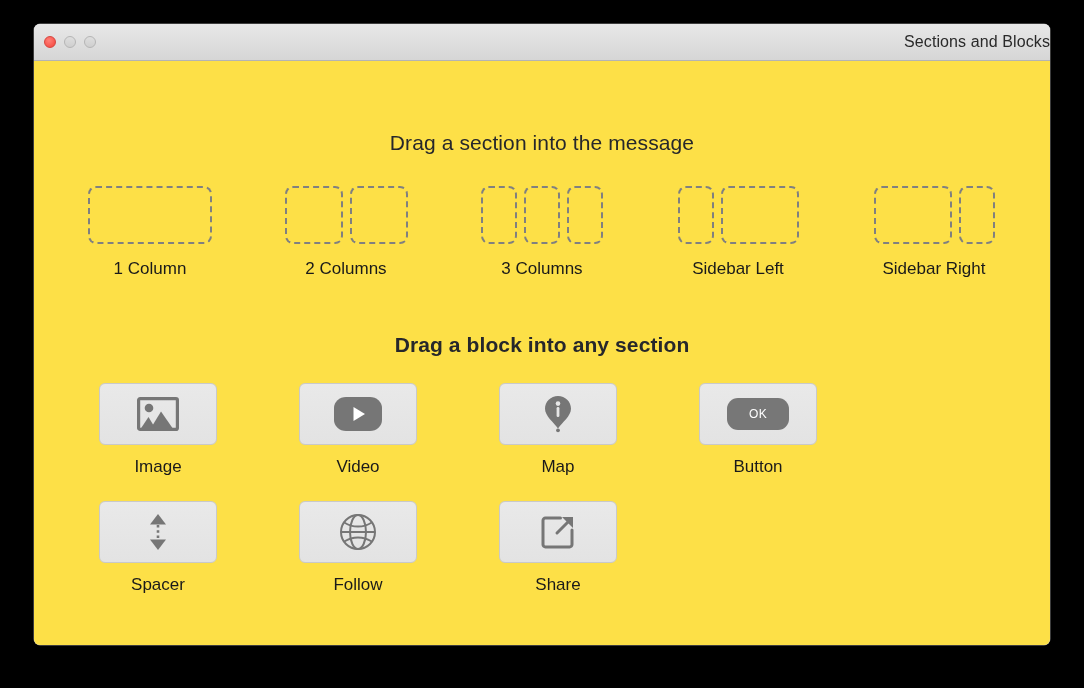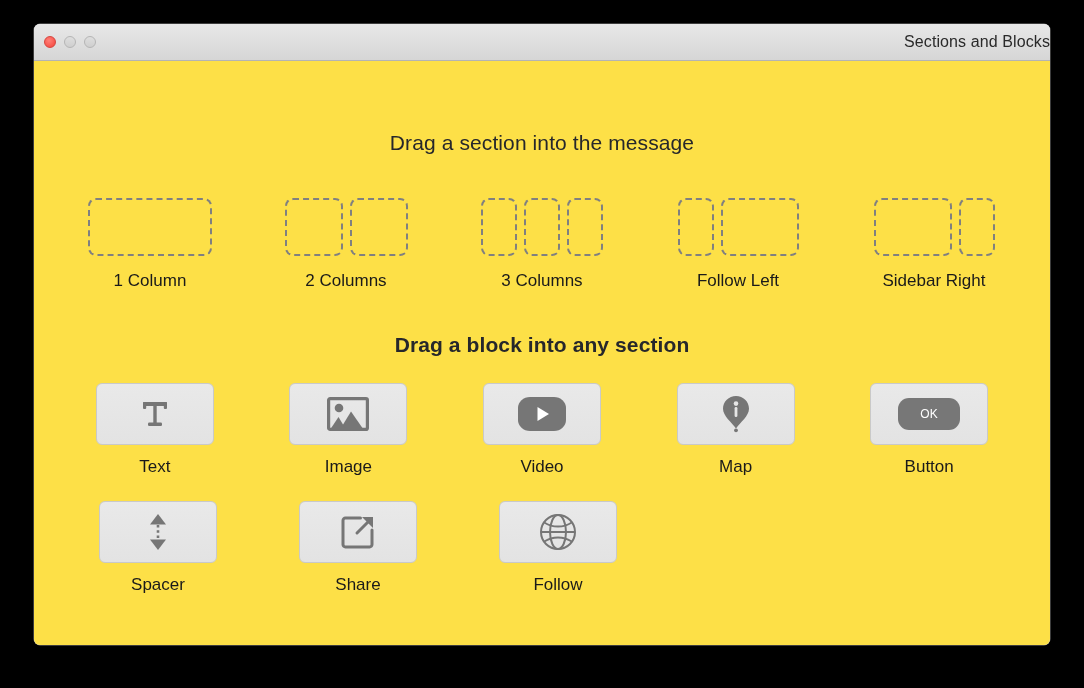--- a/index.html
+++ b/index.html
@@ -77,21 +77,21 @@
     font-size: 21px;
     color: #26272b;
     letter-spacing: 0.1px;
   }
   #heading-sections { position: absolute; top: 70px; left: 0; right: 0; }
   #heading-blocks   { position: absolute; top: 272px; left: 0; right: 0; font-weight: bold; }
 
   
   #sections-row {
     position: absolute;
-    top: 134px;
+    top: 122px;
     left: 24px;
     right: 24px;
     display: flex;
     justify-content: space-between;
   }
   .section-item {
     width: 184px;
     display: flex;
     flex-direction: column;
     align-items: center;
@@ -215,55 +215,39 @@
           <div class="dash-box w-third"></div>
         </div>
         <div class="item-label">3 Columns</div>
       </div>
 
       <div class="section-item">
         <div class="section-preview">
           <div class="dash-box w-narrow"></div>
           <div class="dash-box w-wide"></div>
         </div>
-        <div class="item-label">Follow Left</div>
+        <div class="item-label">Sidebar Left</div>
       </div>
 
       <div class="section-item">
         <div class="section-preview">
           <div class="dash-box w-wide"></div>
           <div class="dash-box w-narrow"></div>
         </div>
         <div class="item-label">Sidebar Right</div>
       </div>
 
     </div>
 
     <div class="heading" id="heading-blocks">Drag a block into any section</div>
 
     <div id="blocks-grid">
 
       <div class="blocks-row">
 
-        <div class="block-item">
-          <div class="block-tile">
-            <span>
-              <svg class="icon-svg" width="34" height="34" viewBox="0 0 34 34">
-                <g fill="#767676">
-                  <rect x="5" y="5" width="24" height="4" rx="1"></rect>
-                  <rect x="5" y="5" width="3.2" height="7" rx="1"></rect>
-                  <rect x="25.8" y="5" width="3.2" height="7" rx="1"></rect>
-                  <rect x="15.3" y="7" width="3.4" height="20" rx="0.6"></rect>
-                  <rect x="10" y="25.5" width="14" height="3.4" rx="1.2"></rect>
-                </g>
-              </svg>
-            </span>
-          </div>
-          <div class="block-label">Text</div>
-        </div>
 
         <div class="block-item">
           <div class="block-tile">
             <span>
               <svg class="icon-svg" width="42" height="34" viewBox="0 0 42 34">
                 <rect x="1.6" y="1.6" width="38.8" height="30.8" rx="1.5" fill="none" stroke="#767676" stroke-width="3.2"></rect>
                 <circle cx="12" cy="11" r="4.3" fill="#767676"></circle>
                 <path d="M13 32.4 L24 14.5 L36.5 32.4 Z" fill="#767676"></path>
                 <path d="M3.2 32.4 L11.5 20 L19 32.4 Z" fill="#767676"></path>
               </svg>
@@ -313,50 +297,50 @@
           <div class="block-tile">
             <span>
               <svg class="icon-svg" width="26" height="38" viewBox="0 0 26 38">
                 <path d="M13 1 L21 11.5 L5 11.5 Z" fill="#767676"></path>
                 <path d="M13 37 L21 26.5 L5 26.5 Z" fill="#767676"></path>
                 <line x1="13" y1="12" x2="13" y2="26" stroke="#767676" stroke-width="2.6" stroke-dasharray="2.6 2.6"></line>
               </svg>
             </span>
           </div>
           <div class="block-label">Spacer</div>
-        </div>
-
-        <div class="block-item">
-          <div class="block-tile">
-            <span>
-              <svg class="icon-svg" width="36" height="36" viewBox="0 0 36 36">
-                <path d="M20.5 4 H5.4 C4.1 4 3 5.1 3 6.4 V30.6 C3 31.9 4.1 33 5.4 33 H29.6 C30.9 33 32 31.9 32 30.6 V16" fill="none" stroke="#767676" stroke-width="3" stroke-linecap="round"></path>
-                <line x1="17" y1="19" x2="31" y2="5" stroke="#767676" stroke-width="3" stroke-linecap="round"></line>
-                <path d="M33 3 L33 14 L22 3 Z" fill="#767676"></path>
-              </svg>
-            </span>
-          </div>
-          <div class="block-label">Share</div>
         </div>
 
         <div class="block-item">
           <div class="block-tile">
             <span>
               <svg class="icon-svg" width="38" height="38" viewBox="0 0 38 38">
                 <g fill="none" stroke="#767676" stroke-width="2">
                   <circle cx="19" cy="19" r="17"></circle>
                   <ellipse cx="19" cy="19" rx="8" ry="17"></ellipse>
                   <line x1="2" y1="19" x2="36" y2="19"></line>
                   <path d="M5.2 9.5 C9.5 12.3 14 13.6 19 13.6 C24 13.6 28.5 12.3 32.8 9.5"></path>
                   <path d="M5.2 28.5 C9.5 25.7 14 24.4 19 24.4 C24 24.4 28.5 25.7 32.8 28.5"></path>
                 </g>
               </svg>
             </span>
           </div>
           <div class="block-label">Follow</div>
         </div>
 
+        <div class="block-item">
+          <div class="block-tile">
+            <span>
+              <svg class="icon-svg" width="36" height="36" viewBox="0 0 36 36">
+                <path d="M20.5 4 H5.4 C4.1 4 3 5.1 3 6.4 V30.6 C3 31.9 4.1 33 5.4 33 H29.6 C30.9 33 32 31.9 32 30.6 V16" fill="none" stroke="#767676" stroke-width="3" stroke-linecap="round"></path>
+                <line x1="17" y1="19" x2="31" y2="5" stroke="#767676" stroke-width="3" stroke-linecap="round"></line>
+                <path d="M33 3 L33 14 L22 3 Z" fill="#767676"></path>
+              </svg>
+            </span>
+          </div>
+          <div class="block-label">Share</div>
+        </div>
+
       </div>
 
     </div>
 
   </div>
 </div>
 
 </body></html>

